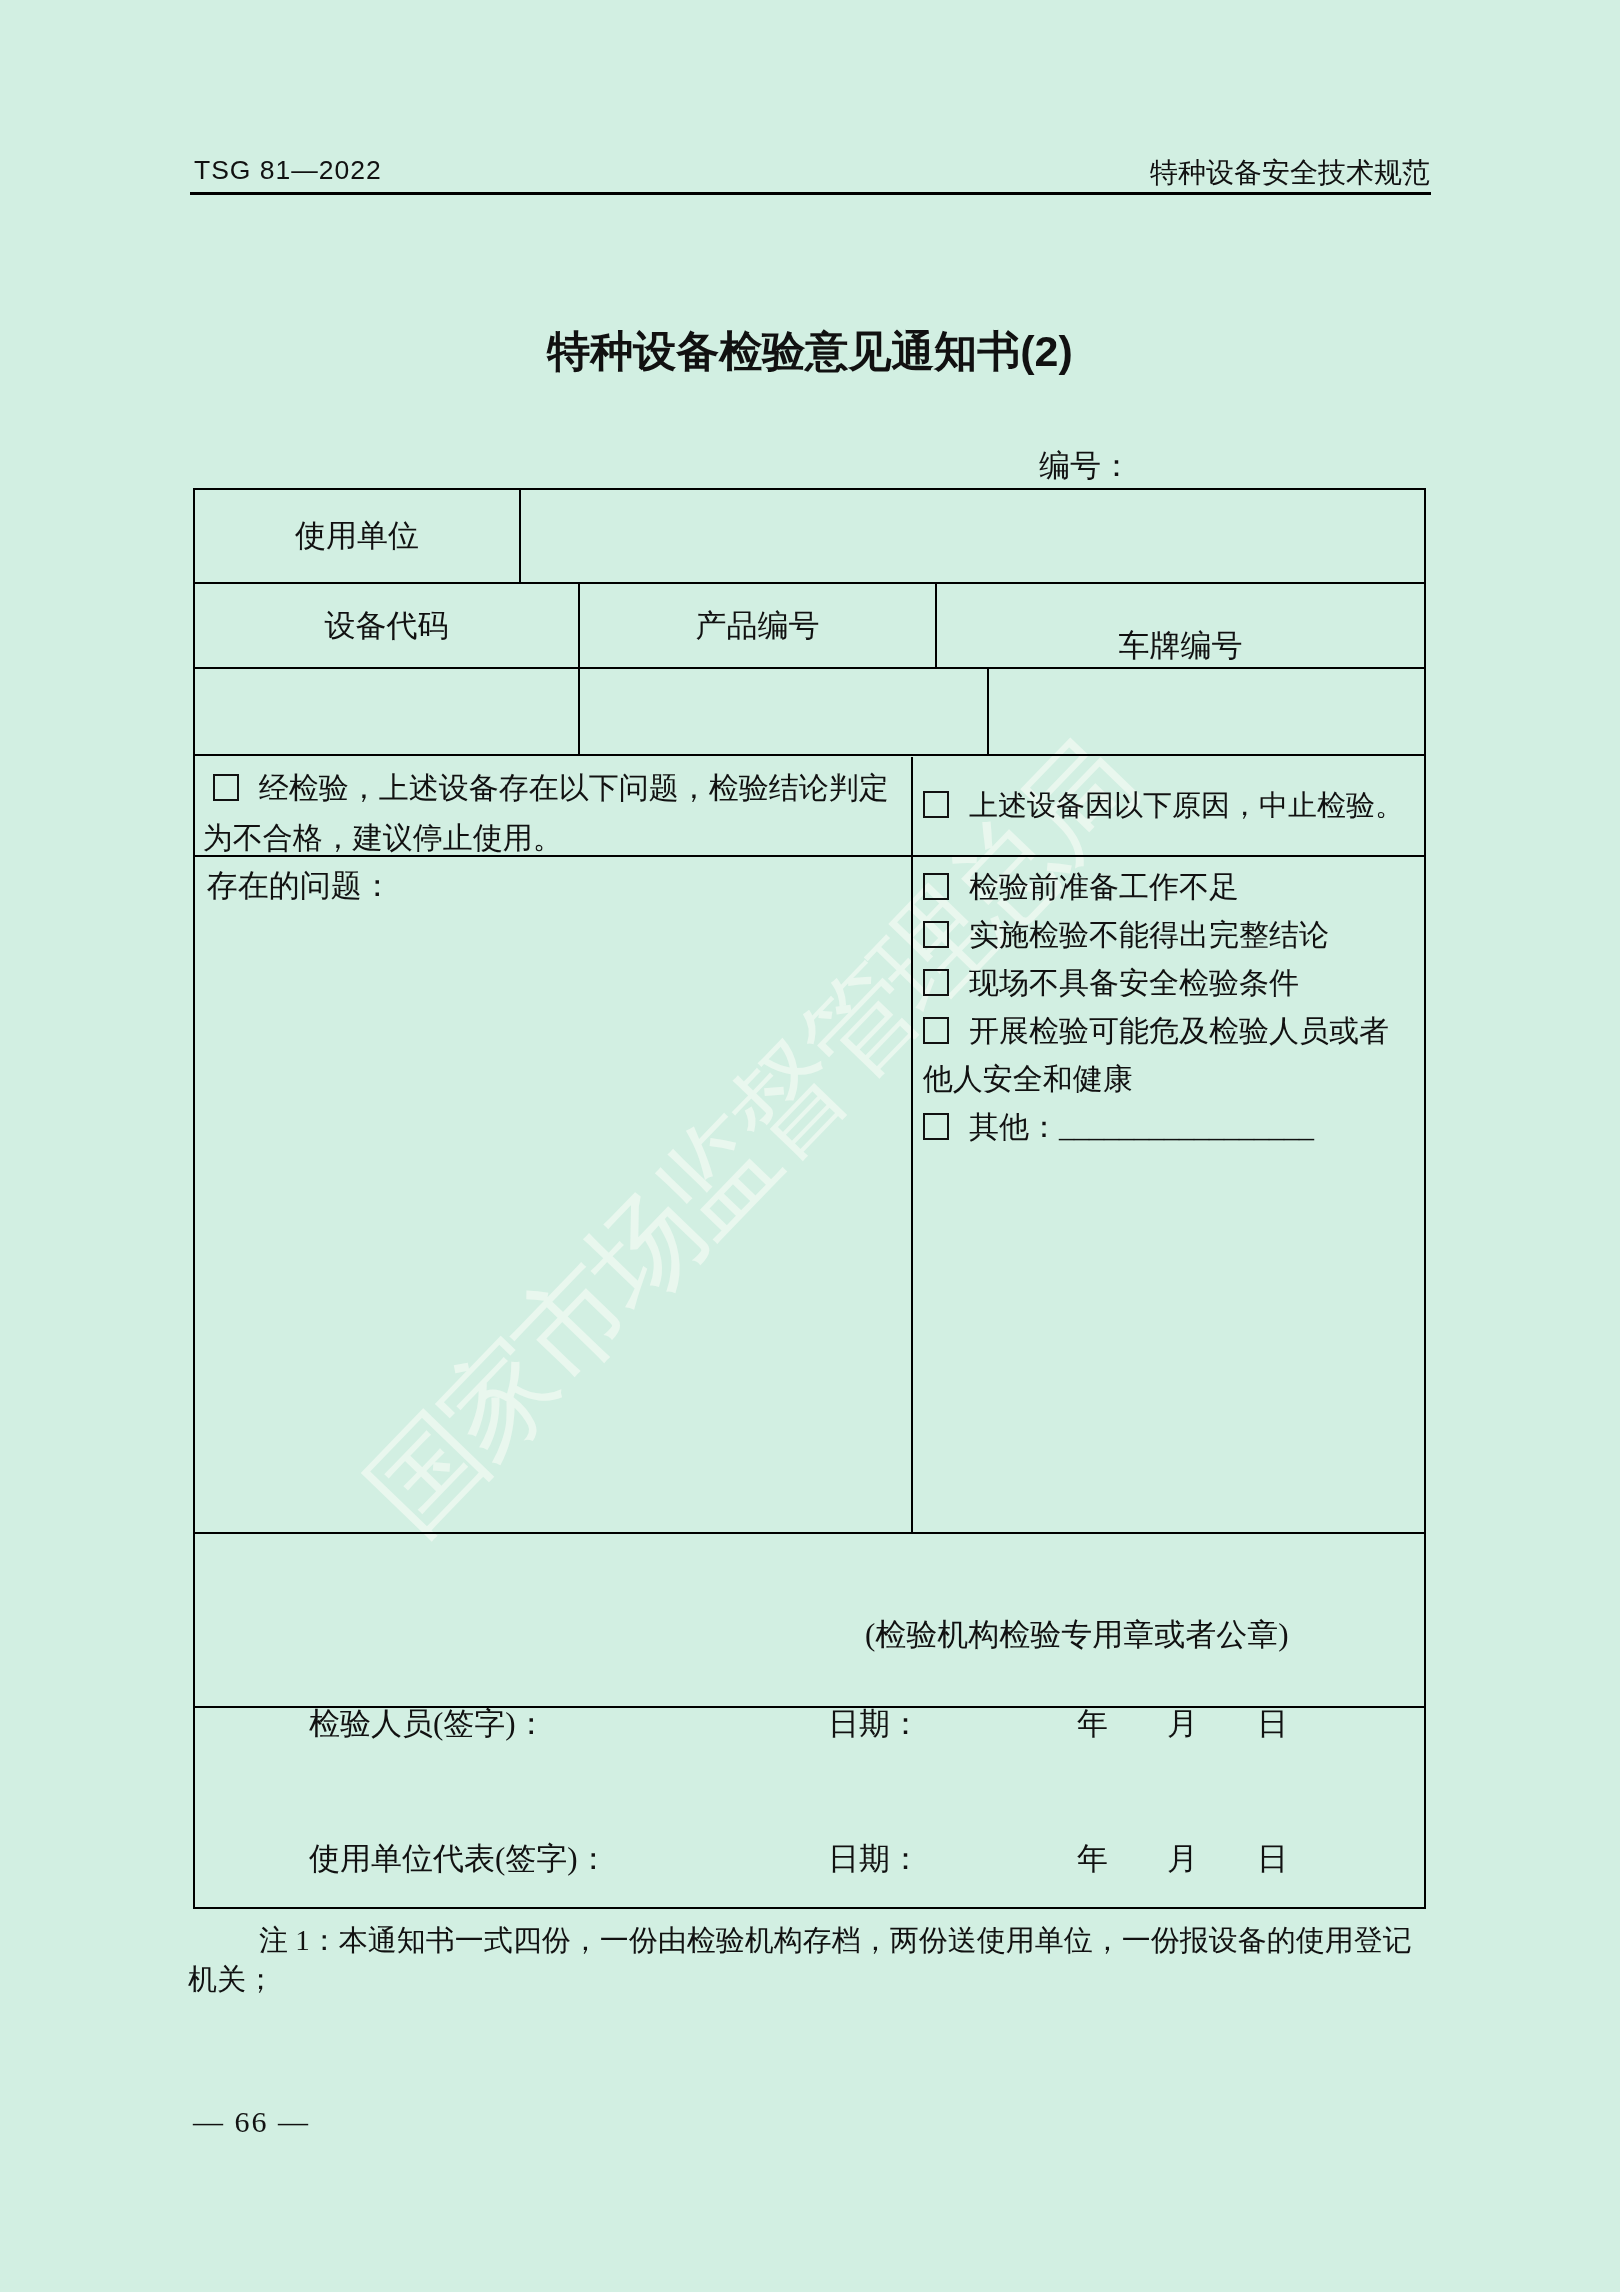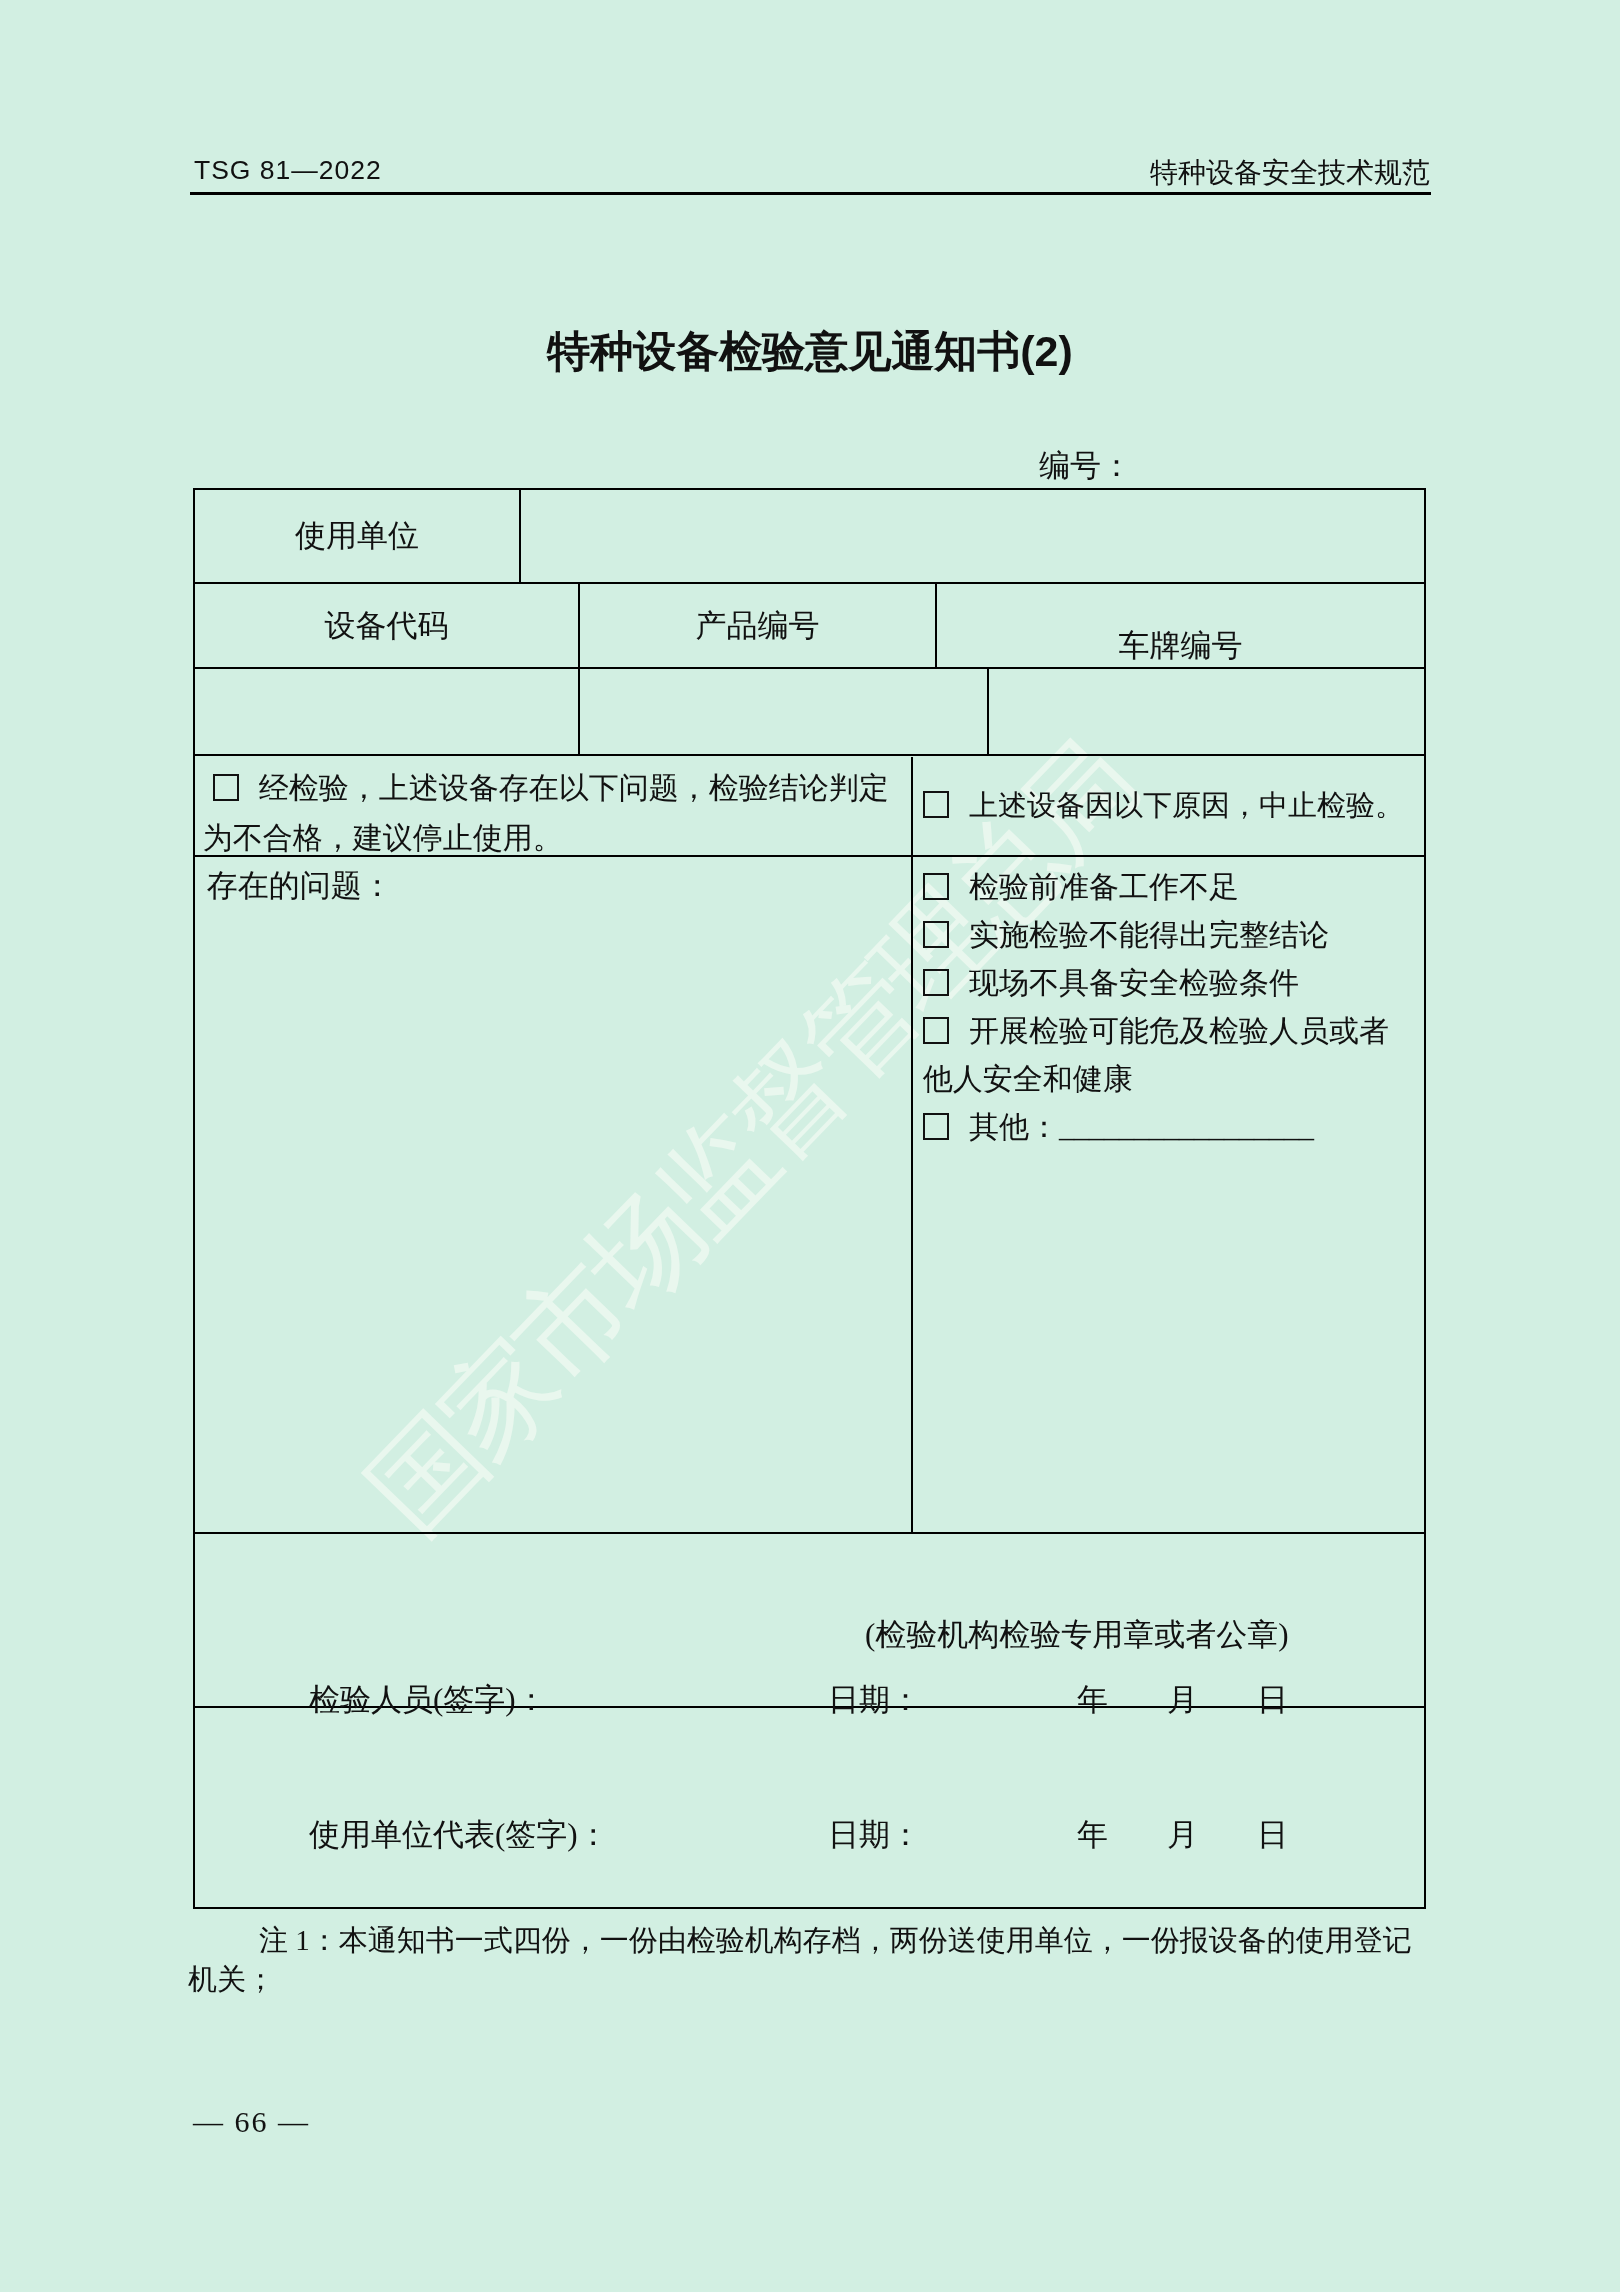--- a/index.html
+++ b/index.html
@@ -56,21 +56,21 @@
     display:inline-block; width:26.5px; height:26.5px;
     border:2px solid #111; background:transparent;
     margin-right:19.6px; vertical-align:-2.9px;
   }
   .conclusion-left { font-size:30px; line-height:50px; padding:5.9px 9.8px 0 7.8px; text-indent:9.8px; }
   .conclusion-right { display:flex; align-items:center; padding-left:9.8px; font-size:29px; white-space:nowrap; overflow:hidden;border-radius:27px; }
   .problems-cell { font-size:31px; padding:7.8px 0 0 11.8px; }
   .reasons-cell { font-size:30px; line-height:48px; padding:5.9px 5.9px 0 9.8px; overflow:hidden; }
   .reason-item .cb { margin-right:19.6px; }
   .blank-line { letter-spacing:0; }
-  .sig-label, .sig-date, .sig-ymd { position:absolute; font-size:31px; white-space:nowrap; }
+  .sig-label, .sig-date, .sig-ymd { position:absolute; font-size:31px; white-space:nowrap;margin-top:24px; }
   .seal-note { position:absolute; left:670px; top:80px; font-size:31px; white-space:nowrap; }
   
   .notes {
     position:absolute; left:188px; top:1921px; width:1247px; z-index:2;
     font-size:29px; line-height:39px;
   }
   .notes p { text-indent:71px; }
   .page-number {
     position:absolute; left:193px; top:2105px; z-index:2; font-size:30px;
     letter-spacing:2px;

